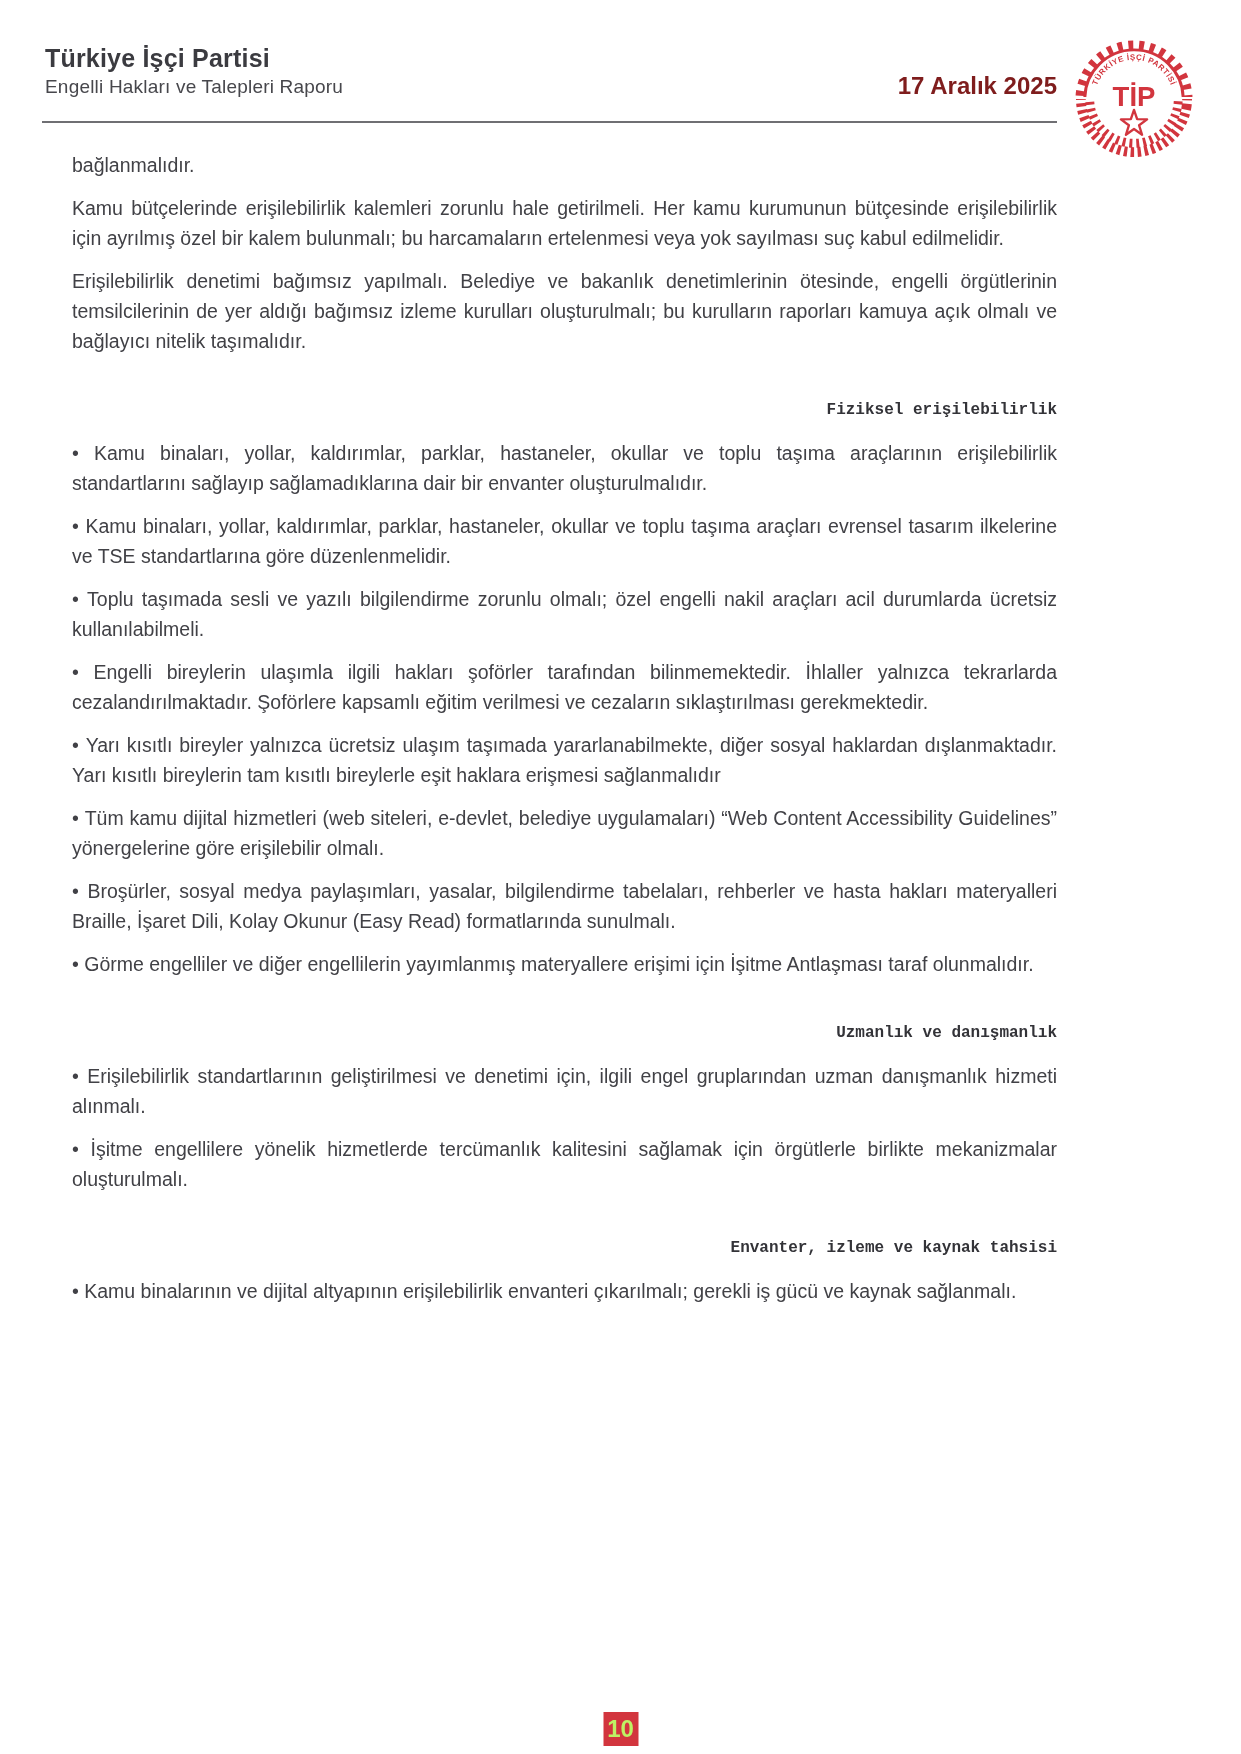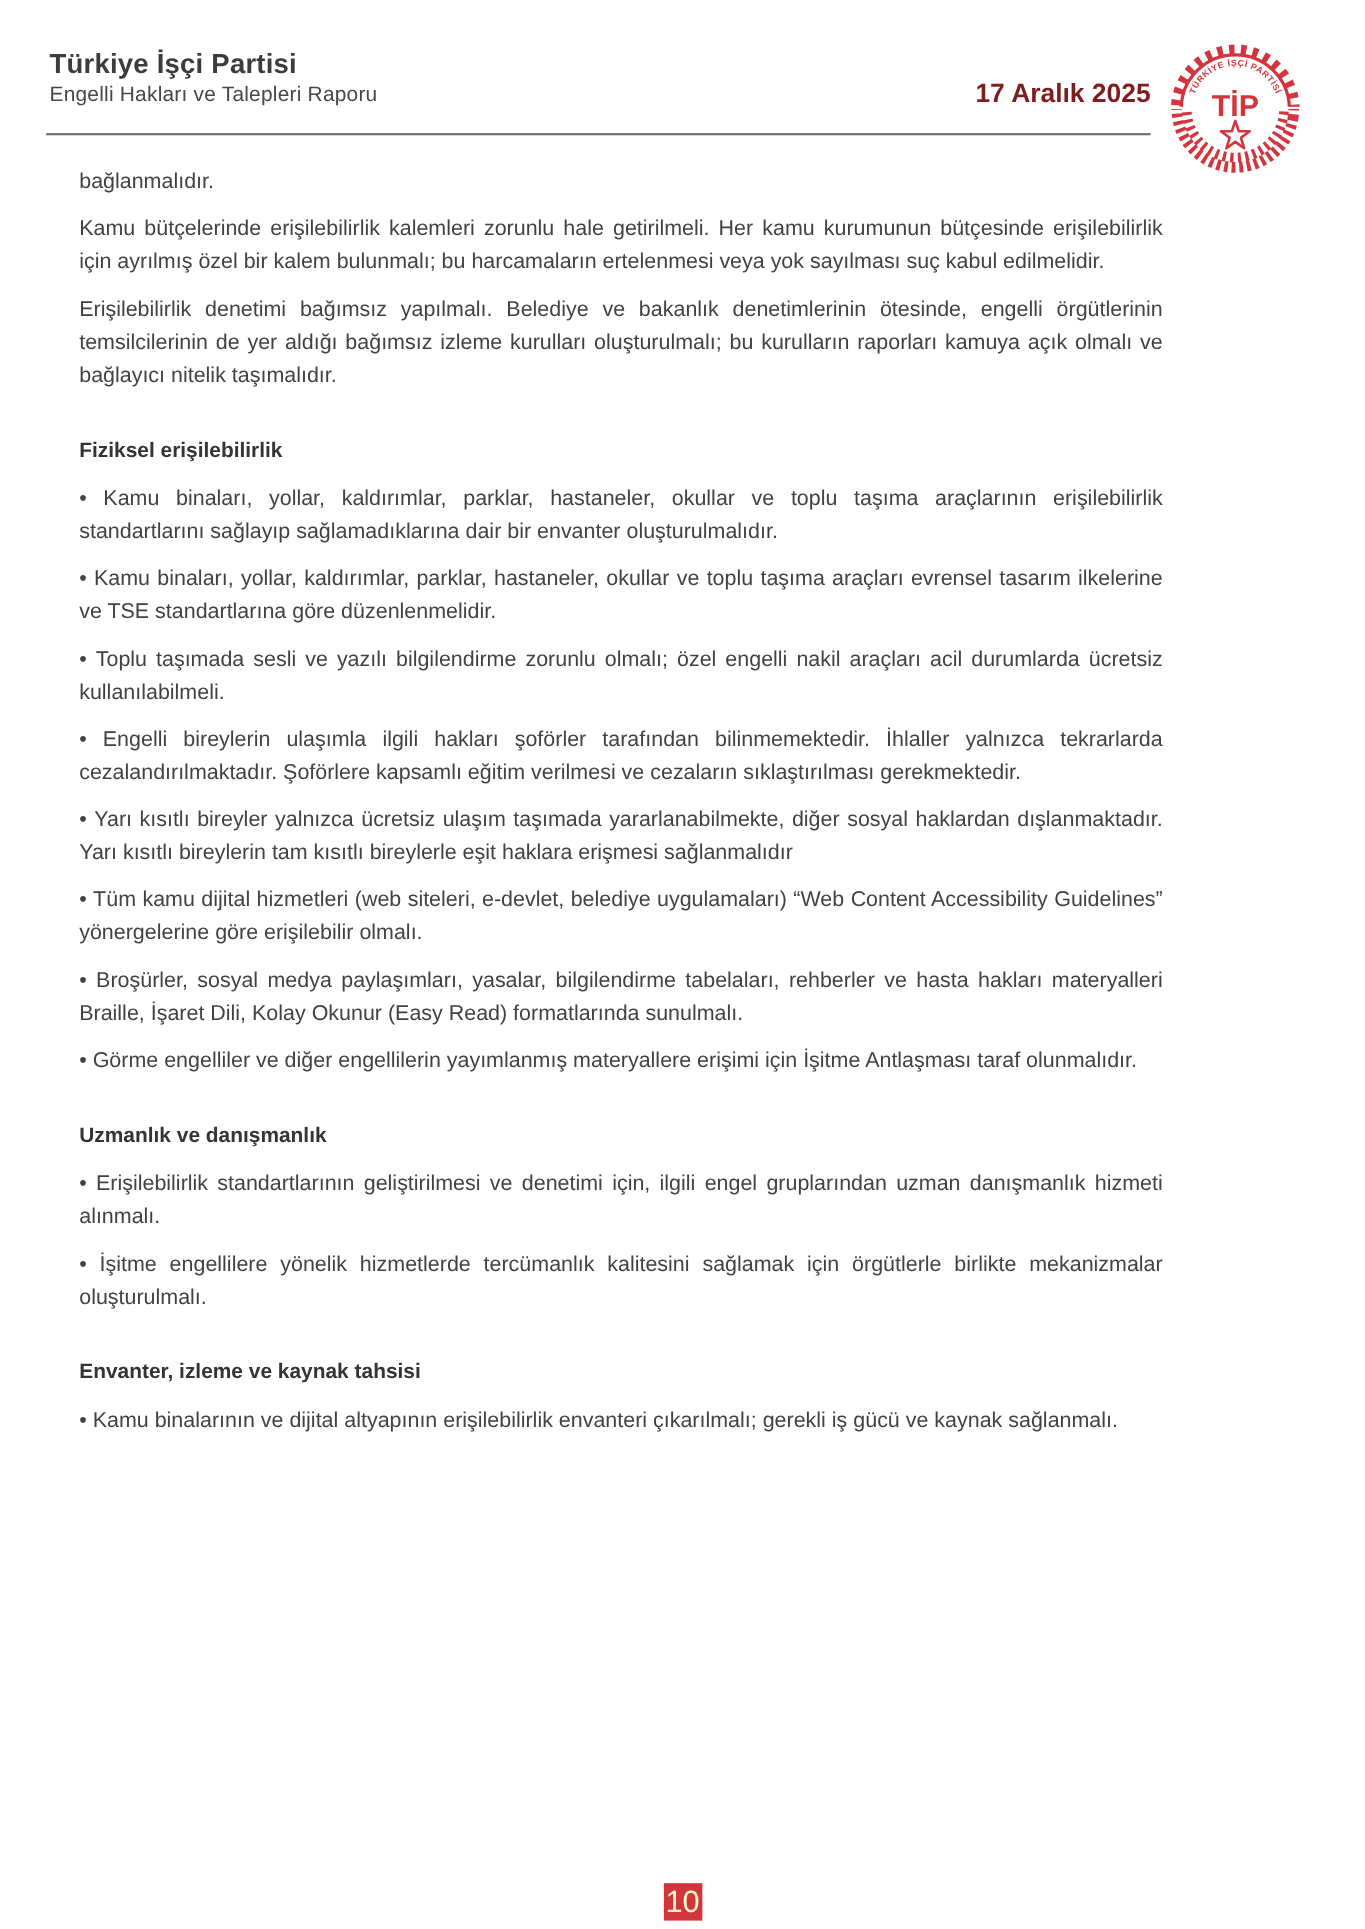--- a/index.html
+++ b/index.html
@@ -6,21 +6,21 @@
   .page{
     position:relative;
     width:1241px;height:1754px;
     background:#ffffff;
     margin:0 auto;
     font-family:"Liberation Sans",sans-serif;
     color:#414146;
     overflow:hidden;
   }
   
-  .header{position:absolute;top:0;left:0;right:11px;height:86px;border-radius:32px;}
+  .header{position:absolute;top:0;left:0;right:0;height:86px;border-radius:32px;}
   .org-name{
     position:absolute;left:45px;top:44px;
     font-size:25px;font-weight:bold;color:#3b3b40;letter-spacing:.2px;
   }
   .report-subtitle{
     position:absolute;left:45px;top:76px;
     font-size:19px;font-weight:normal;color:#47474c;letter-spacing:.2px;
   }
   .report-date{
     position:absolute;right:184px;top:72px;
@@ -38,29 +38,30 @@
   .content{
     position:absolute;top:122px;left:72px;right:184px;
     padding-top:28px;
     font-size:19.5px;line-height:30px;
     text-align:justify;
   }
   .content p{margin:0 0 13px 0;}
   .content p.bullet::before{content:"•\00a0 ";}
   .content h3{
     margin:39px 0 13px 0;
-    font-size:19px;line-height:30px;font-weight:bold;color:#333338;
-    text-align:left;
+    font-size:16px;line-height:30px;font-weight:bold;color:#333338;
+    text-align:right;
+    font-family:Liberation Mono, monospace;
   }
   
   .page-badge{
     position:absolute;bottom:8px;left:50%;transform:translateX(-50%);
     width:35px;height:34px;
-    background:#d2353e;color:#fef9c3;
-    font-size:28px;font-weight:normal;
+    background:#d2353e;color:#bef264;
+    font-size:24px;font-weight:bold;
     display:flex;align-items:center;justify-content:center;
   }
 </style>
 </head>
 <body>
 
 <div class="page">
 
   <header class="header">
     <div class="org-name">Türkiye İşçi Partisi</div>

